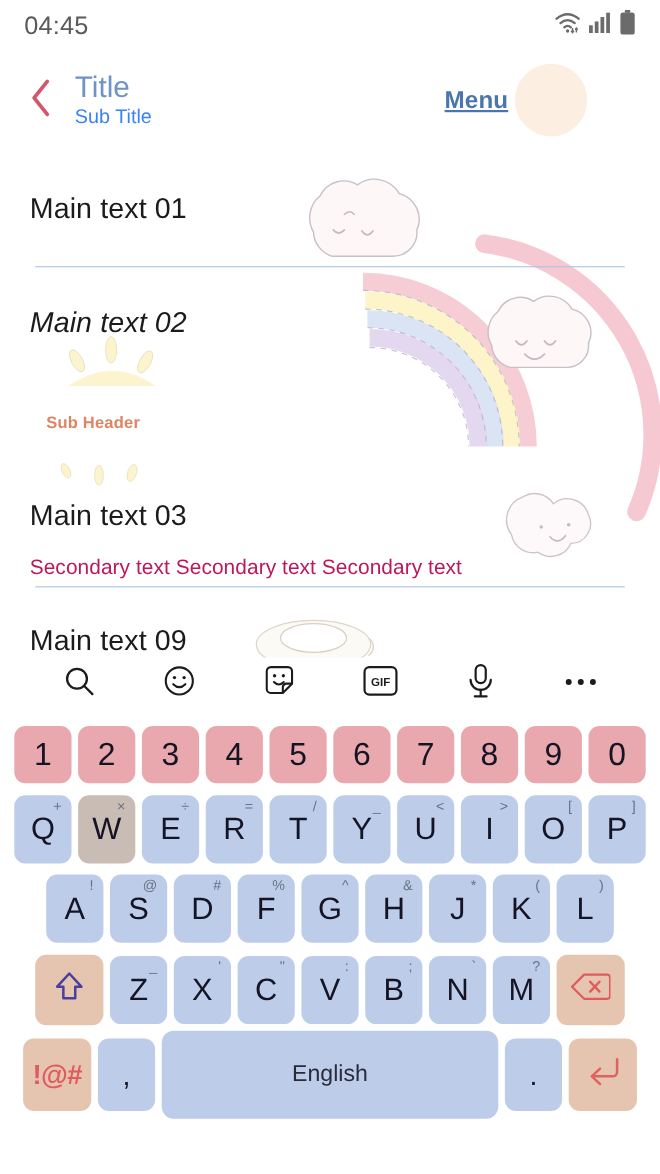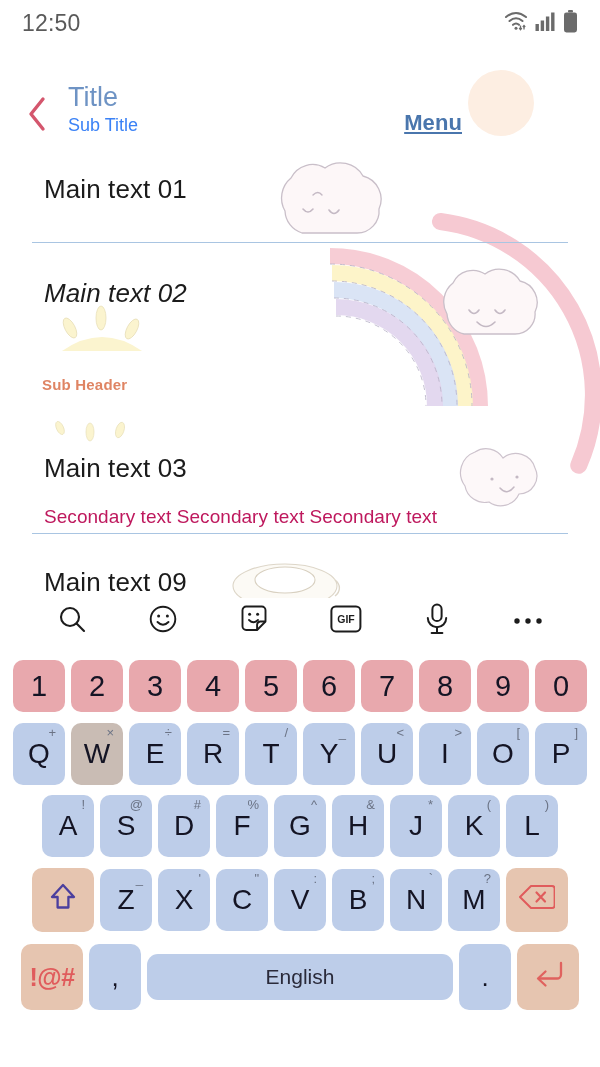--- a/index.html
+++ b/index.html
@@ -16,42 +16,42 @@
     position:absolute; top:0; left:0; width:600px; height:46px;
     display:flex; align-items:center; justify-content:space-between;
     padding:0 22px;
   }
   .status-clock { font-size:23px; color:#5a5a5a; letter-spacing:.2px; }
   .status-icons { display:flex; align-items:center; gap:7px; }
 
   
   .appbar {
     position:absolute; top:46px; left:0; width:552px; height:90px;
-    display:flex; align-items:flex-end; padding:0 18px 0 20px;
+    display:flex; align-items:center; padding:0 18px 0 20px;
   }
   .back-chevron { width:34px; height:40px; flex:0 0 auto; display:flex; align-items:center; justify-content:center; }
   .title-block { margin-left:14px; flex:1 1 auto; }
   .title-main { font-size:27px; color:#6e93c4; line-height:1.08; font-weight:400; }
   .title-sub  { font-size:18px; color:#3b82f6; line-height:1.25; margin-top:1px; }
   .menu-label { font-size:22px; color:#4a76ad; font-weight:700; letter-spacing:.1px; margin-right:6px;text-decoration:underline; }
   .menu-dots-wrap {
     position:relative; width:66px; height:66px; border-radius:50%;
     background:#fdeee2; display:flex; align-items:center; justify-content:center;
   }
   .dot { width:7px; height:7px; border-radius:50%; background:#4a76ad; margin:3px 0; }
 
   
   .content {
     position:absolute; top:136px; left:0; width:600px; height:462px;
     overflow:hidden;
   }
   .wallpaper { position:absolute; inset:0; pointer-events:none; }
   .list-layer { position:absolute; inset:0; }
 
-  .row { position:absolute; left:0; width:484px; padding:0 44px; }
+  .row { position:absolute; left:0; width:484px; padding:0 27px; }
   .row-main { font-size:26px; color:#1b1b1b; font-weight:400; letter-spacing:.1px; }
   .row-sec  { font-size:19px; color:#be185d; margin-top:22px; letter-spacing:.05px; }
   .divider  { position:absolute; left:32px; width:536px; height:1px; background:#a9c5e2; }
   .subheader {
     position:absolute; left:42px; font-size:15px; color:#df8463; font-weight:700; letter-spacing:.2px;
   }
 
   
   .keyboard {
     position:absolute; bottom:0; left:0; width:600px; height:469px;
@@ -83,31 +83,31 @@
   .key-num   { width:52px; height:52px; background:#e8a8ad; font-size:29px; }
   .key-ltr   { width:52px; height:62px; background:#bdcde9; }
   .key-ltr.pressed { background:#c9bcb4; }
   .key-fn    { background:#e6c5b0; }
   .key-shift { width:62px; height:64px; }
   .key-back  { width:62px; height:64px; }
   .key-sym   { width:62px; height:66px; font-size:25px; color:#e05c5c; font-weight:700; letter-spacing:-.5px; }
   .key-enter { width:62px; height:66px; }
   .key-comma { width:52px; height:66px; background:#bdcde9; font-size:26px; }
   .key-period{ width:52px; height:66px; background:#bdcde9; font-size:26px; }
-  .key-space { flex:1 1 auto; height:46px; background:#bdcde9; font-size:21px; color:#2a2a3a; max-width:306px;border-radius:11px; }
+  .key-space { flex:1 1 auto; height:80px; background:#bdcde9; font-size:21px; color:#2a2a3a; max-width:306px;border-radius:11px; }
 
   .r3 { padding-left:34px; padding-right:34px; }
 </style>
 </head>
 <body>
 
 <div id="screen">
 
   <div class="statusbar">
-    <div class="status-clock">12:50</div>
+    <div class="status-clock">04:45</div>
     <div class="status-icons">
       <span>
         <svg width="24" height="22" viewBox="0 0 24 22">
           <path d="M2 7 Q12 -1 22 7" stroke="#6b6b6b" stroke-width="2.1" fill="none" stroke-linecap="round"></path>
           <path d="M5.5 11 Q12 5.5 18.5 11" stroke="#6b6b6b" stroke-width="2.1" fill="none" stroke-linecap="round"></path>
           <path d="M9 14.8 Q12 12.2 15 14.8" stroke="#6b6b6b" stroke-width="2.1" fill="none" stroke-linecap="round"></path>
           <circle cx="12" cy="18.2" r="1.5" fill="#6b6b6b"></circle>
           <path d="M16.5 15.5 v4 M15.2 18 l1.3 1.6 1.3-1.6" stroke="#6b6b6b" stroke-width="1.3" fill="none"></path>
           <path d="M20 19.5 v-4 M18.8 17 l1.2-1.5 1.2 1.5" stroke="#6b6b6b" stroke-width="1.3" fill="none"></path>
         </svg>

